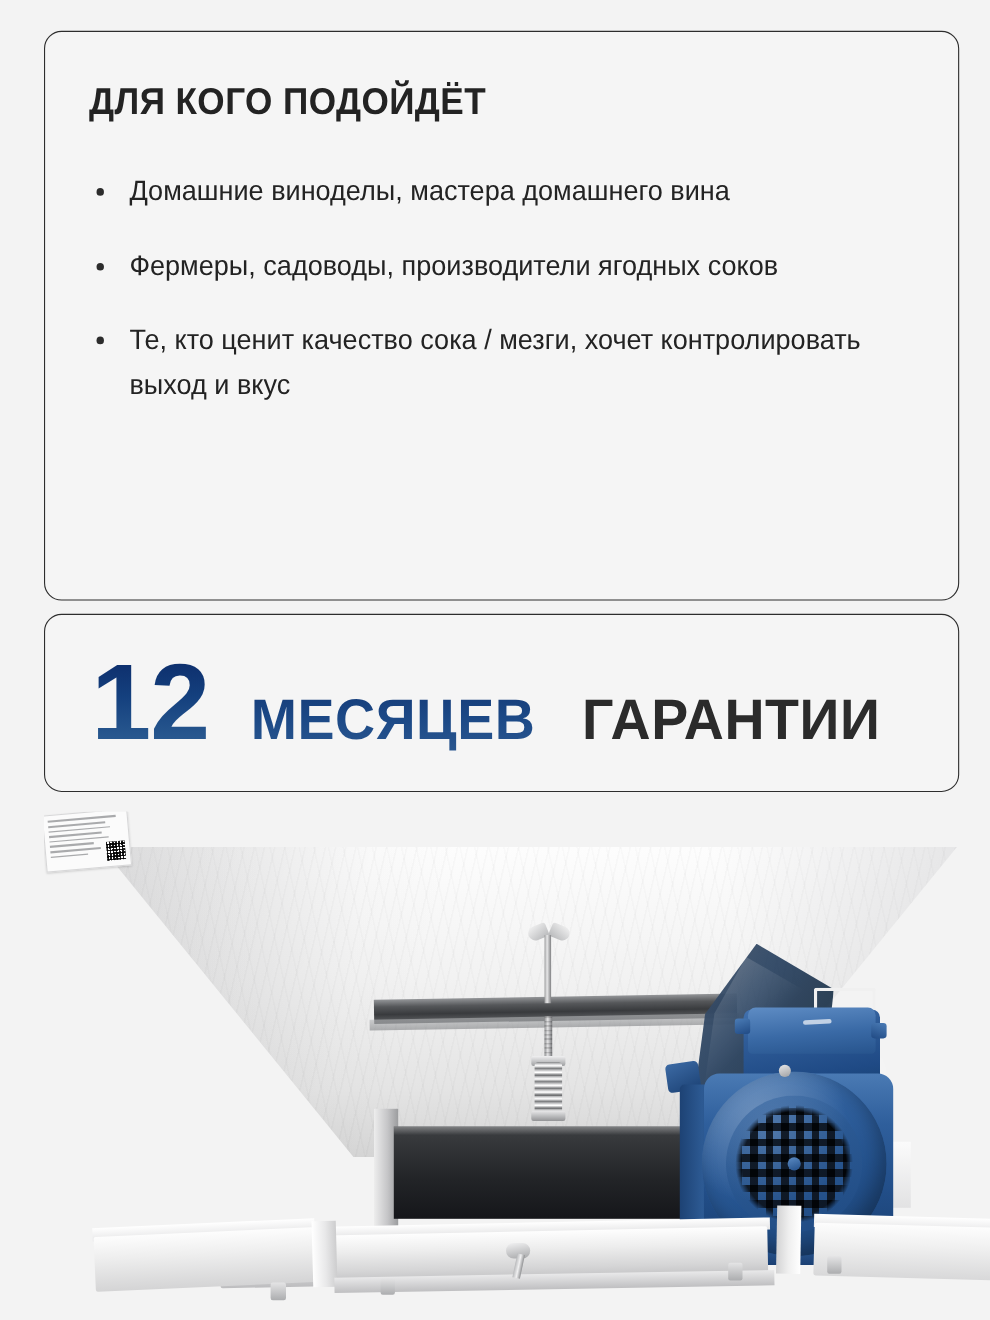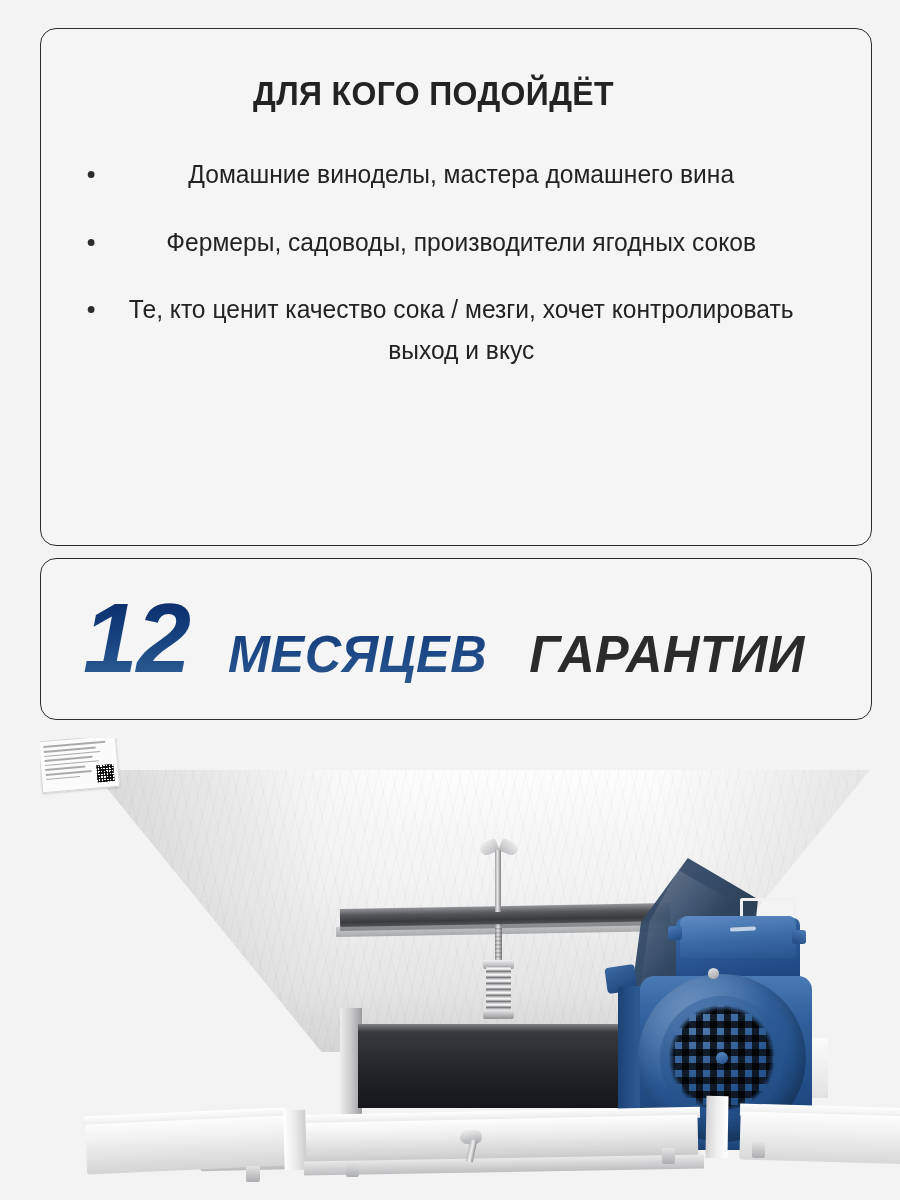--- a/index.html
+++ b/index.html
@@ -22,21 +22,20 @@
     background: #f3f3f3;
   }
 
   
   .card {
     position: absolute;
     background: #f5f5f5;
     border: 1.6px solid #2d2d2d;
     border-radius: 16px;
     box-sizing: border-box;
-    text-align: center;
   }
   #audience-card {
     left: 40px;
     top: 28px;
     width: 832px;
     height: 518px;
     padding: 34px 40px 0 40px;
   }
   .card-title {
     font-size: 34px;
@@ -80,21 +79,20 @@
   
   #warranty-card {
     left: 40px;
     top: 558px;
     width: 832px;
     height: 162px;
     display: flex;
     align-items: center;
     padding-left: 42px;
     box-sizing: border-box;
-    font-style: italic;
   }
   .warranty-row {
     display: flex;
     align-items: baseline;
     white-space: nowrap;
   }
   .warranty-number {
     font-size: 98px;
     font-weight: 700;
     line-height: 0.9;

